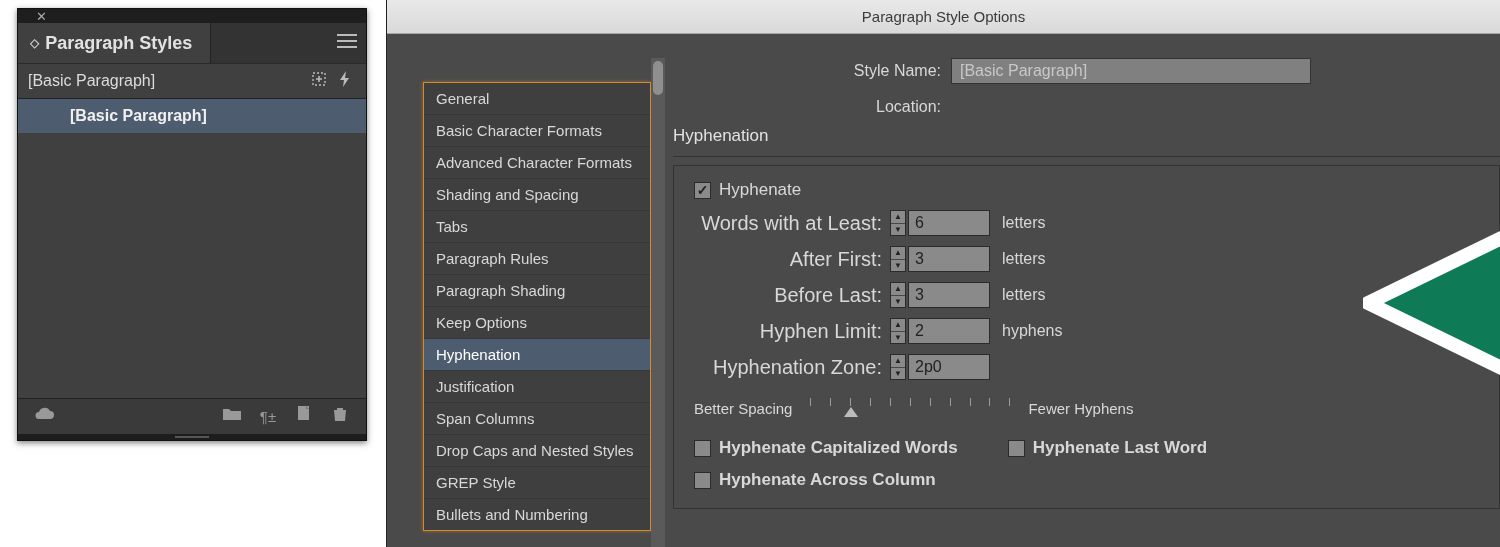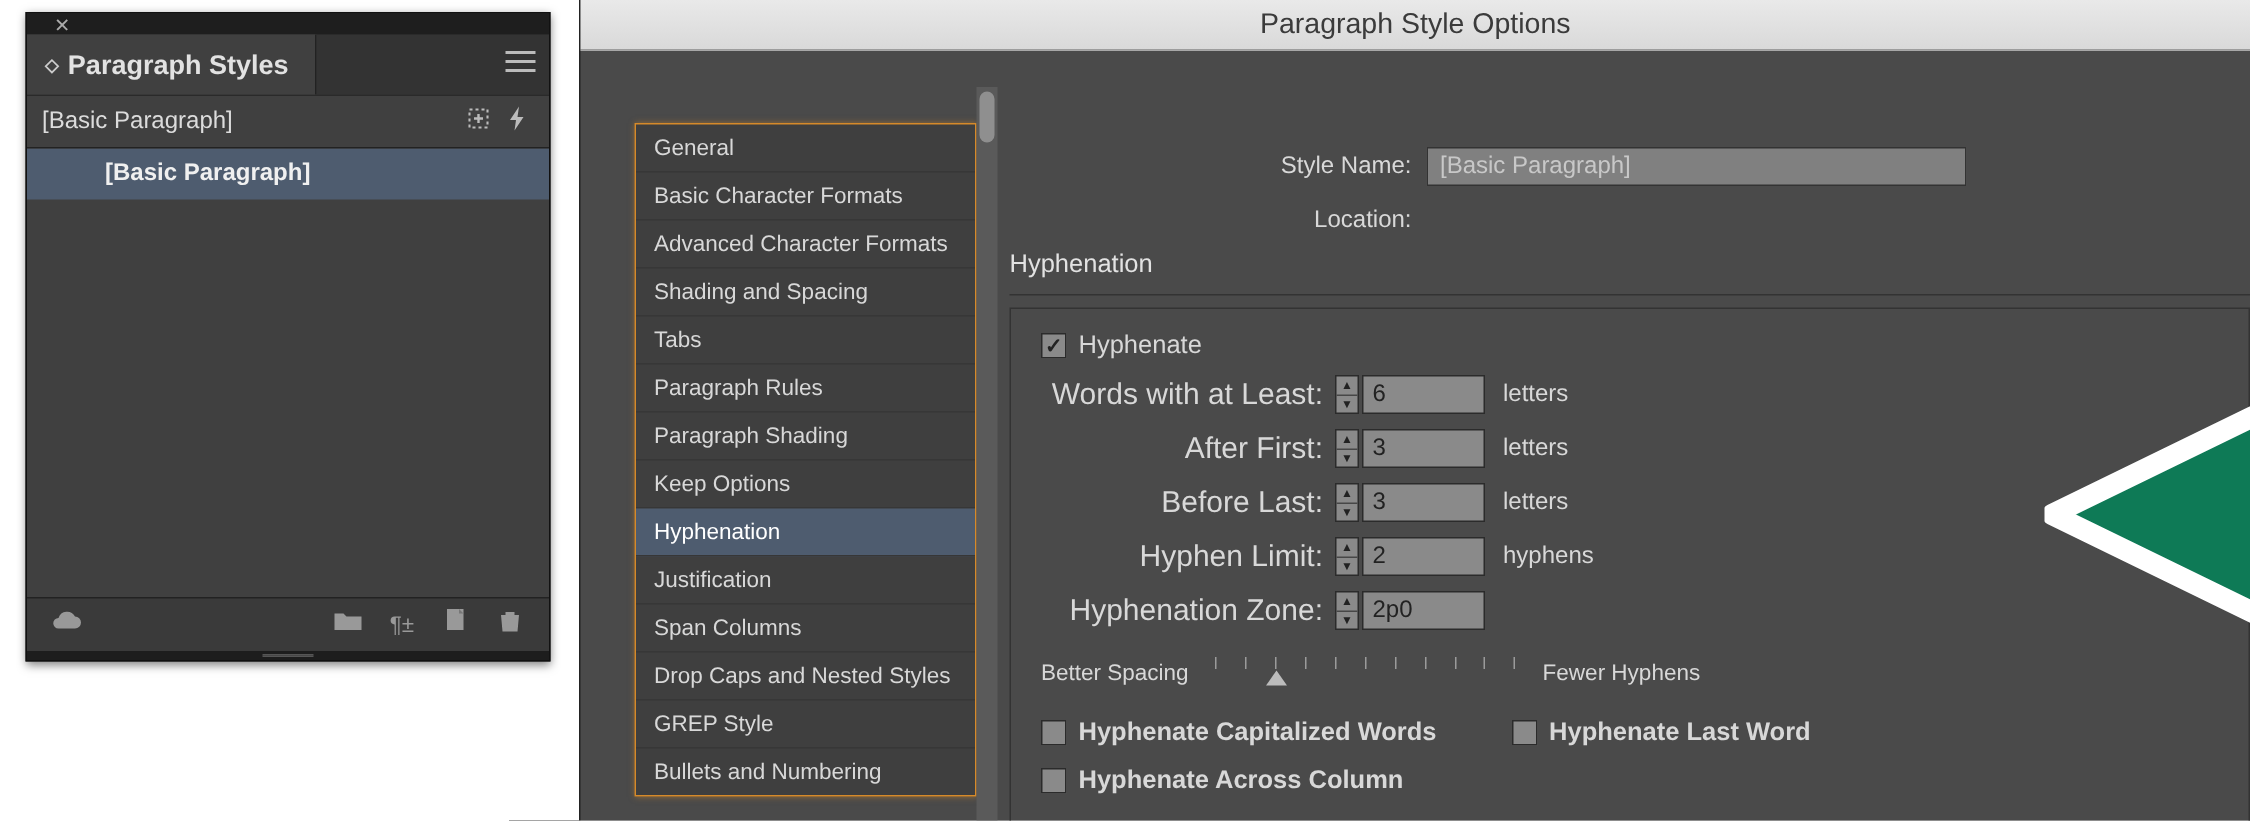--- a/index.html
+++ b/index.html
@@ -142,21 +142,21 @@
     bottom: 0;
     background: #4a4a4a;
     border-left: 1px solid #222;
     display: flex;
     flex-direction: column;
   }
   .dialog-titlebar {
     height: 34px;
     background: linear-gradient(#e9e9e9,#d9d9d9);
     color: #3b3b3b;
-    font-size: 19px;
+    font-size: 15px;
     display: flex;
     align-items: center;
     justify-content: center;
     border-bottom: 1px solid #a7a7a7;
   }
   .dialog-body {
     flex: 1;
     position: relative;
     padding: 22px 18px 0 18px;
   }
@@ -210,21 +210,20 @@
     bottom:0;
   }
 
   
   .content {
     position: absolute;
     left: 286px;
     right: 0;
     top: 24px;
     bottom: 0;
-    margin-top: 40px;
   }
   .row { display: flex; align-items: center; margin-bottom: 10px; }
   .row .lbl { text-align: right; font-size: 16px; color:#d8d8d8; }
   .stylename-row .lbl { width: 268px; margin-right: 10px; }
   .stylename-input {
     width: 360px;
     height: 26px;
     background: #808080;
     border: 1px solid #333;
     color: #c8c8c8;

